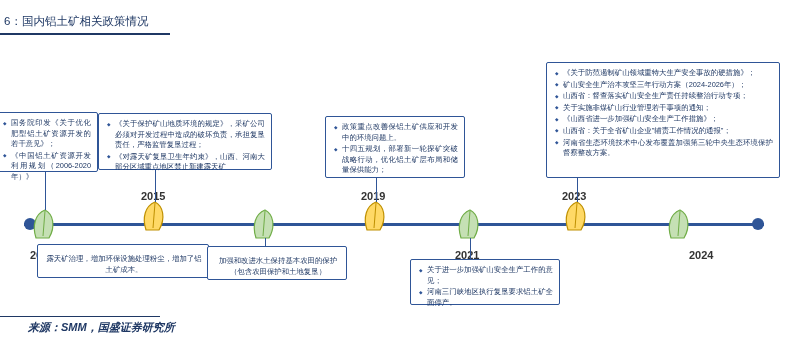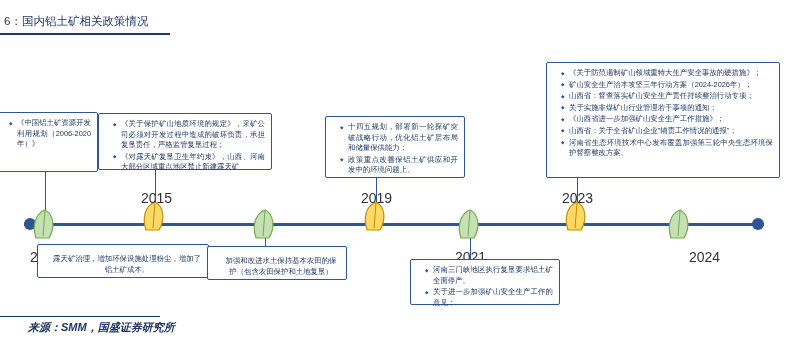--- a/index.html
+++ b/index.html
@@ -44,37 +44,37 @@
   }
 
   
   .leaf{
     position:absolute;width:26px;height:32px;
   }
   .leaf svg{display:block;}
 
   .year{
     position:absolute;
-    font-size:14px;font-weight:normal;color:#333333;
+    font-size:11px;font-weight:bold;color:#333333;
     white-space:nowrap;
   }
 
   
   .conn{
     position:absolute;background:#2f5597;width:1px;
   }
 
   
   .box{
     position:absolute;
     border:1px solid #2f5597;
     background:#ffffff;
     border-radius:2px;
     box-sizing:border-box;
-    padding:5px 6px 5px 14px;
+    padding:5px 6px 5px 8px;
   }
   .box ul{
     margin:0;padding:0;list-style:none;
   }
   .box li{
     font-size:7.4px;line-height:10.6px;color:#1f3864;
     position:relative;padding-left:8px;
     margin-bottom:1px;
     text-align:justify;
   }
@@ -157,20 +157,21 @@
 
 <div class="conn" style="left:45px;top:172px;height:38px;"></div>
 <div class="conn" style="left:155px;top:170px;height:32px;"></div>
 <div class="conn" style="left:265px;top:238px;height:22px;"></div>
 <div class="conn" style="left:376px;top:178px;height:24px;"></div>
 <div class="conn" style="left:470px;top:238px;height:22px;"></div>
 <div class="conn" style="left:577px;top:178px;height:24px;"></div>
 
 <div class="box" style="left:-6px;top:112px;width:104px;height:60px;">
   <ul>
+    <li>国务院印发《关于优化肥型铝土矿资源开发的若干意见》；</li>
     <li>《中国铝土矿资源开发利用规划（2006-2020年）》</li>
   </ul>
 </div>
 
 <div class="box" style="left:98px;top:113px;width:174px;height:57px;">
   <ul>
     <li>《关于保护矿山地质环境的规定》，采矿公司必须对开发过程中造成的破坏负责，承担复垦责任，严格监管复垦过程；</li>
     <li>《对露天矿复垦卫生年约束》，山西、河南大部分区域重点地区禁止新建露天矿</li>
   </ul>
 </div>
@@ -182,29 +183,29 @@
 </div>
 
 <div class="box plain" style="left:207px;top:246px;width:140px;height:34px;display:flex;align-items:center;">
   <ul style="width:100%;">
     <li style="text-align:center;">加强和改进水土保持基本农田的保护（包含农田保护和土地复垦）</li>
   </ul>
 </div>
 
 <div class="box" style="left:325px;top:116px;width:140px;height:62px;">
   <ul>
+    <li>政策重点改善保铝土矿供应和开发中的环境问题上。</li>
     <li>十四五规划，部署新一轮探矿突破战略行动，优化铝土矿层布局和储量保供能力；</li>
-    <li>政策重点改善保铝土矿供应和开发中的环境问题上。</li>
   </ul>
 </div>
 
 <div class="box" style="left:410px;top:259px;width:150px;height:46px;">
   <ul>
+    <li>关于进一步加强矿山安全生产工作的意见；</li>
     <li>河南三门峡地区执行复垦要求铝土矿全面停产。</li>
-    <li>关于进一步加强矿山安全生产工作的意见；</li>
   </ul>
 </div>
 
 <div class="box" style="left:546px;top:62px;width:234px;height:116px;">
   <ul>
     <li>《关于防范遏制矿山领域重特大生产安全事故的硬措施》；</li>
     <li>矿山安全生产治本攻坚三年行动方案（2024-2026年）；</li>
     <li>山西省：督查落实矿山安全生产责任持续整治行动专项；</li>
     <li>关于实施非煤矿山行业管理若干事项的通知；</li>
     <li>《山西省进一步加强矿山安全生产工作措施》；</li>

